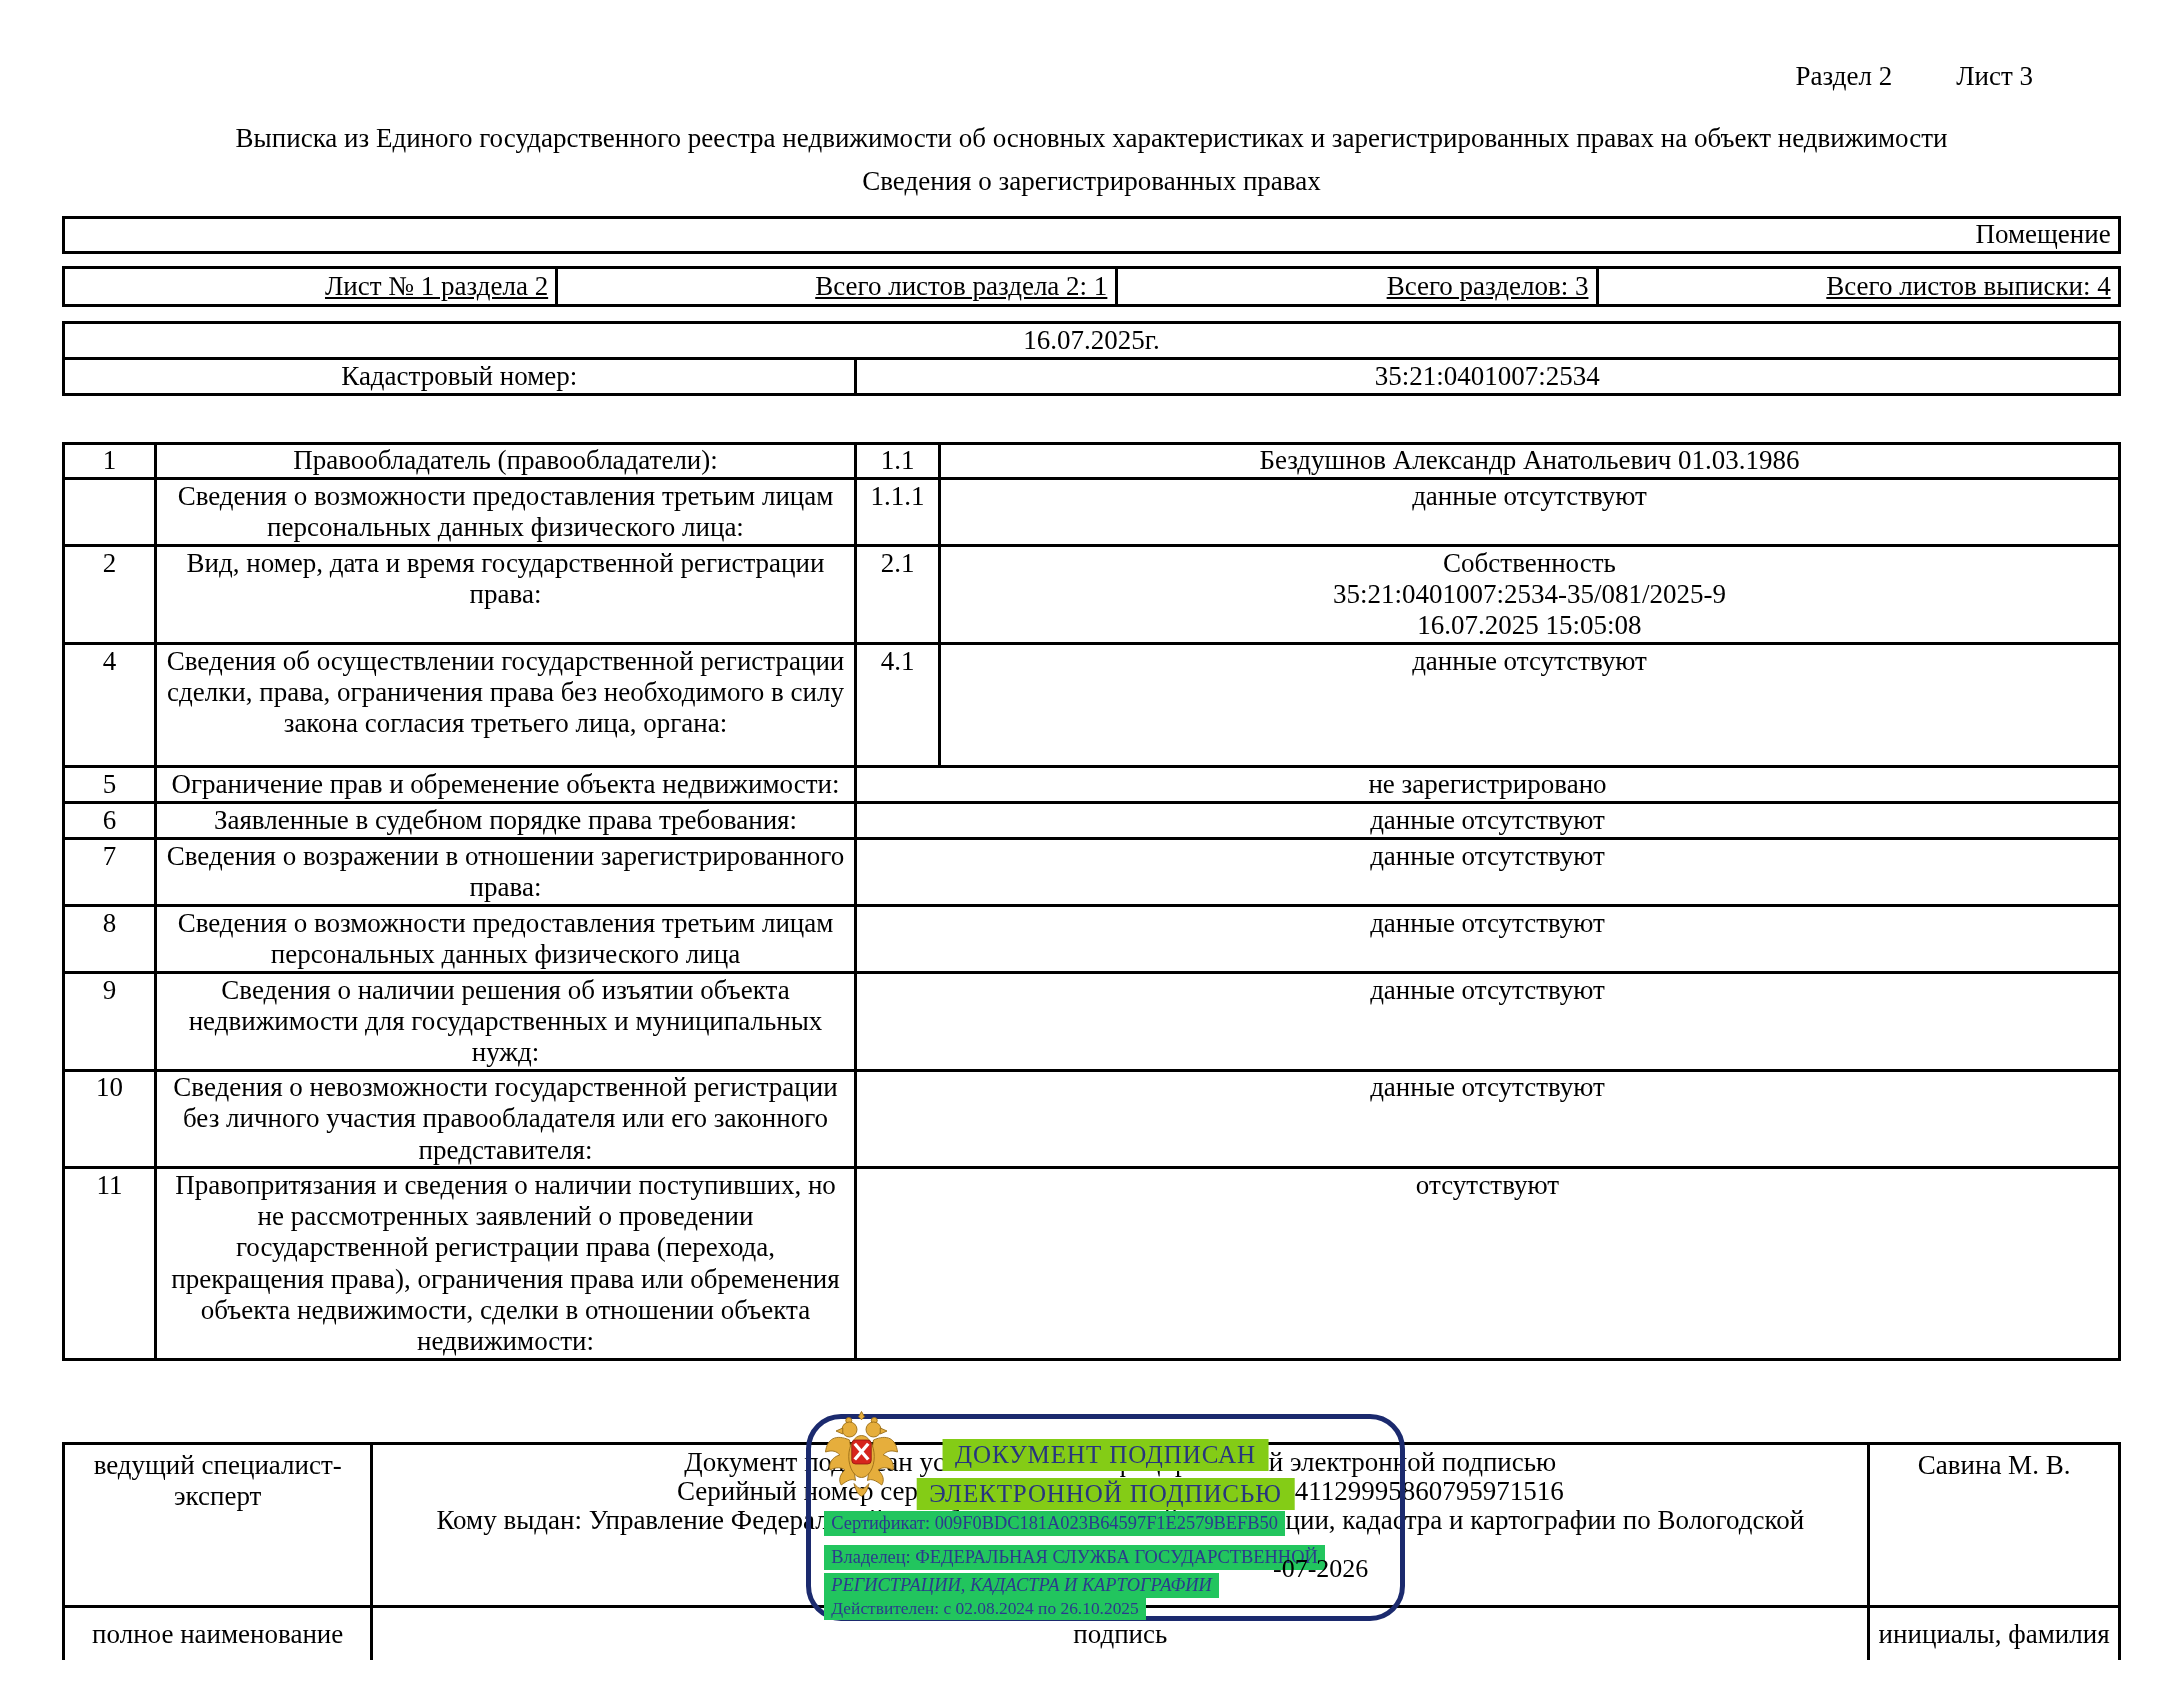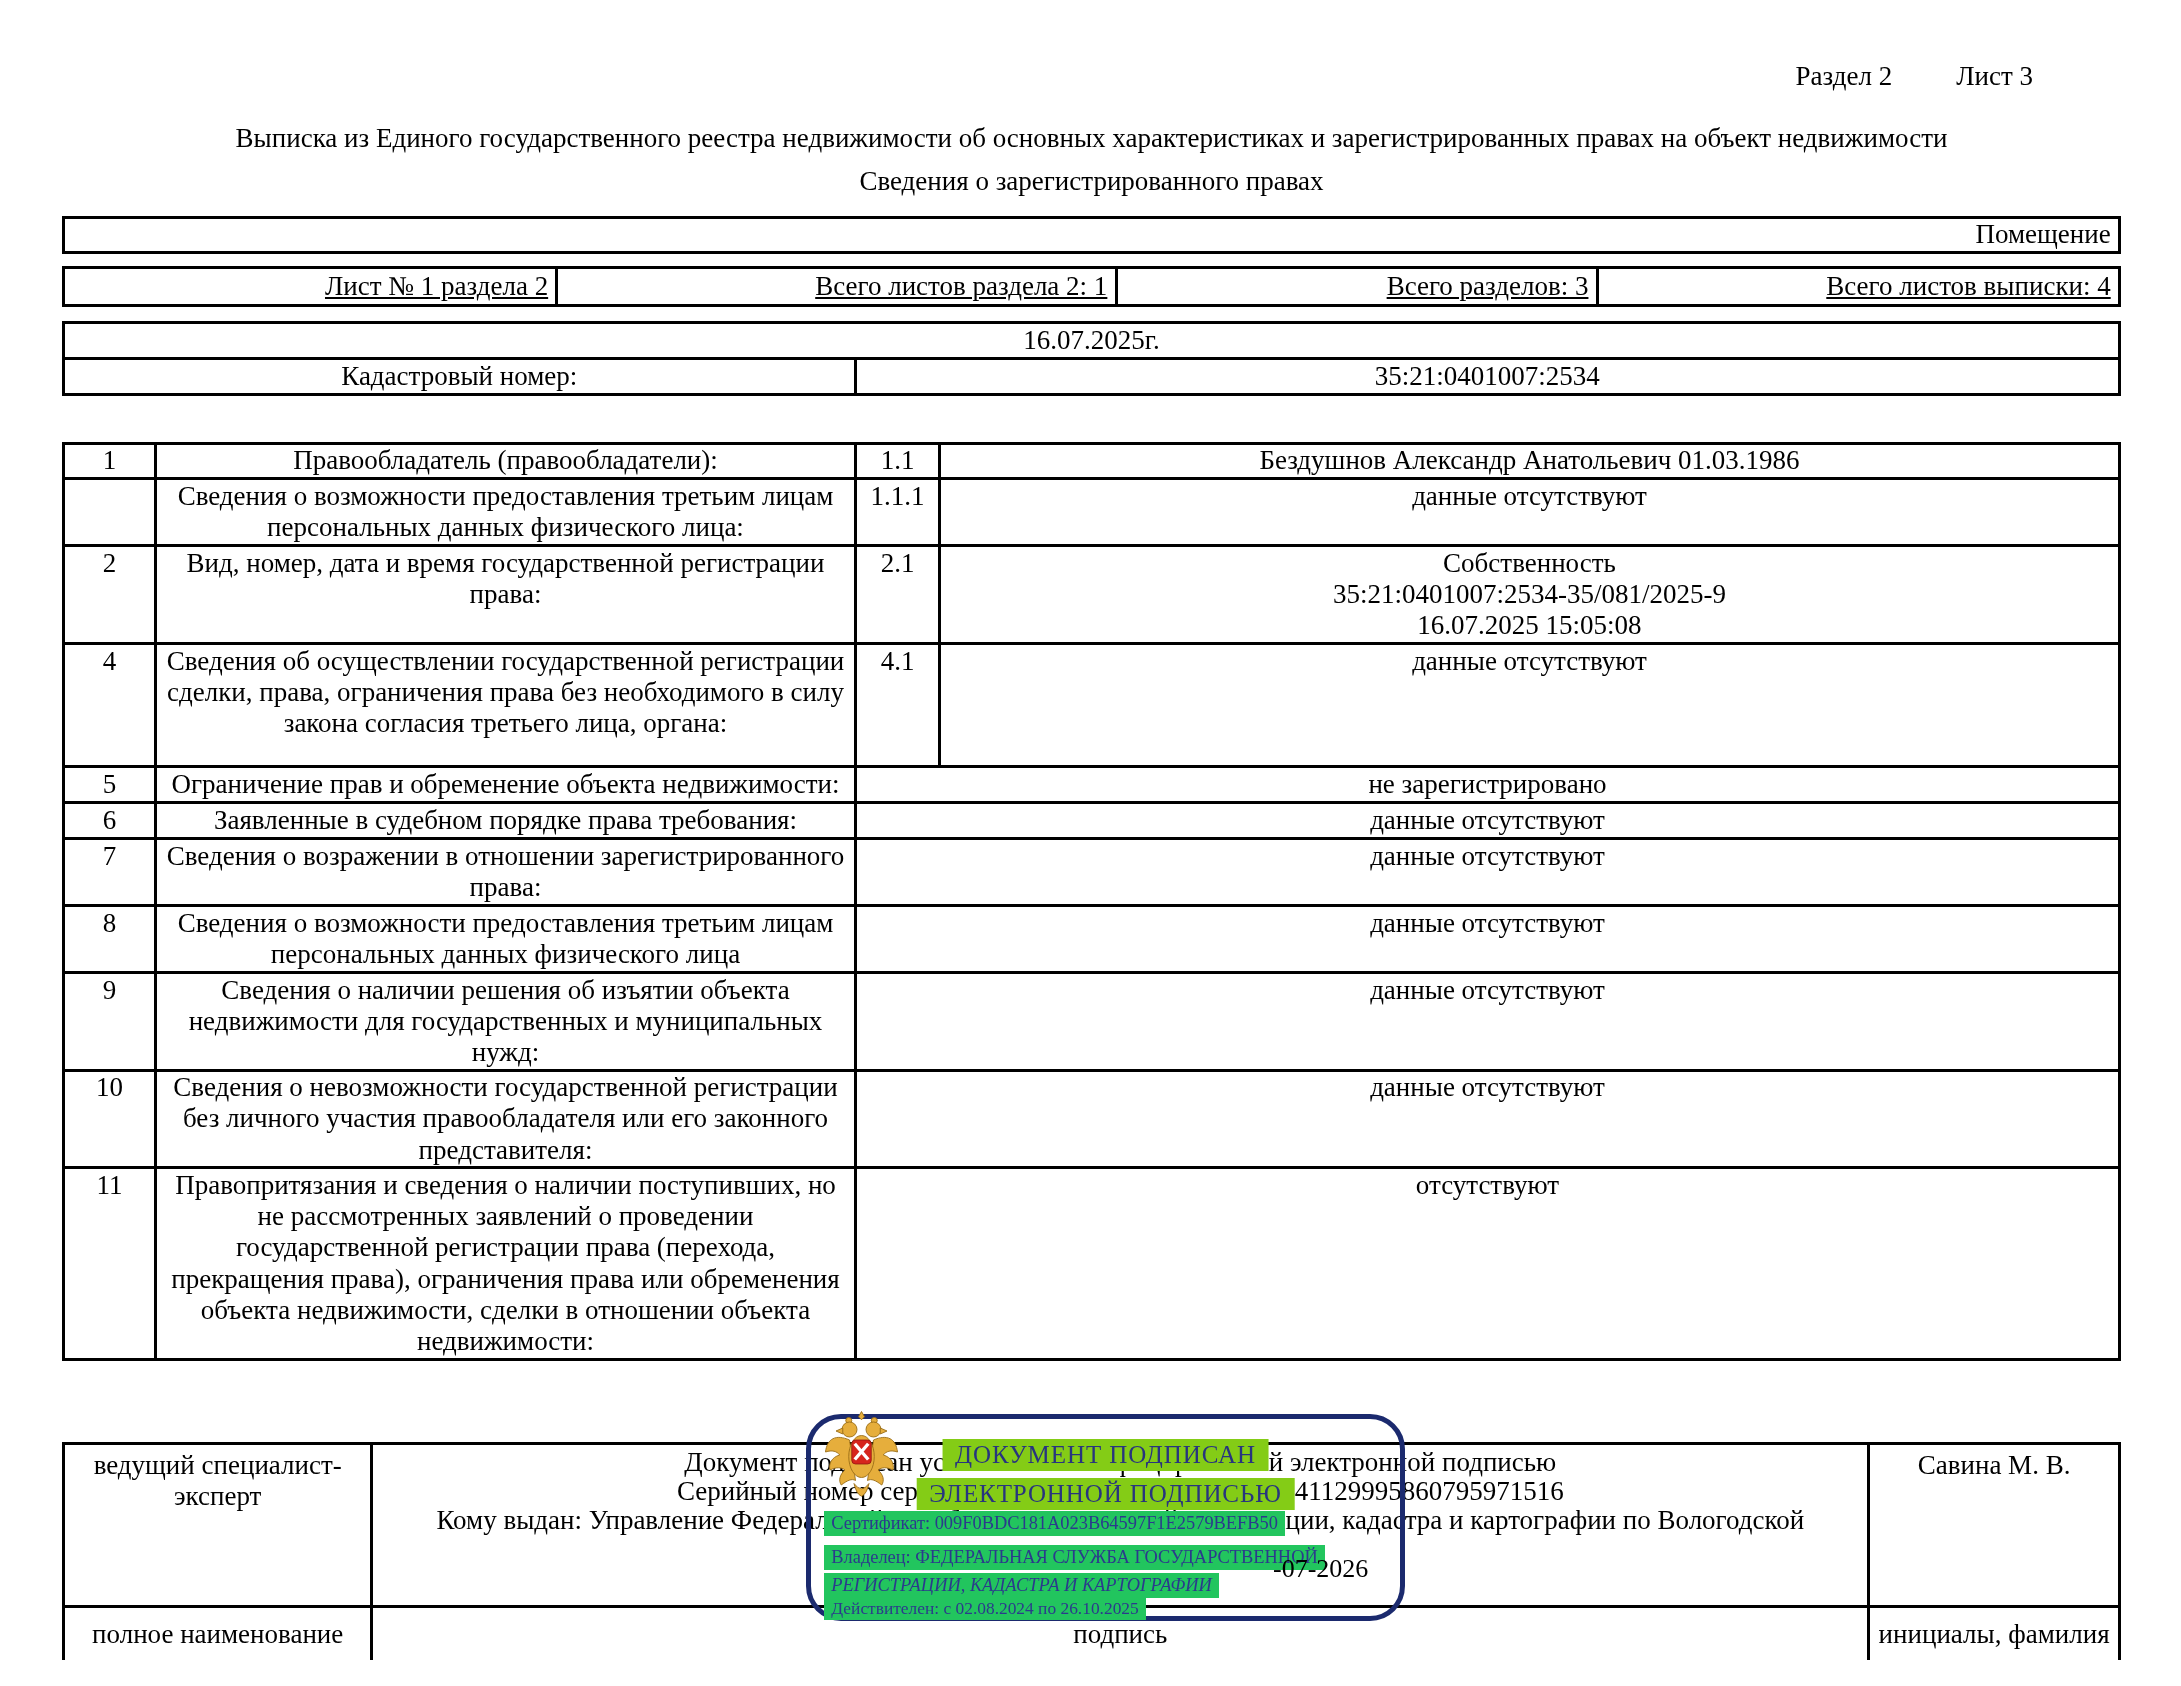--- a/index.html
+++ b/index.html
@@ -49,21 +49,21 @@
 <body>
 
 <div class="page">
   <div class="content">
 
     <div class="hdr-right">
       <span>Раздел 2</span><span class="gap">Лист 3</span>
     </div>
 
     <div class="title">Выписка из Единого государственного реестра недвижимости об основных характеристиках и зарегистрированных правах на объект недвижимости</div>
-    <div class="subtitle">Сведения о зарегистрированного правах</div>
+    <div class="subtitle">Сведения о зарегистрированных правах</div>
 
     <table class="t-object">
       <tbody>
           <tr>
             <td class="tc">Помещение</td>
           </tr>
     </tbody>
       </table>
 
     <table class="t-sheets">

